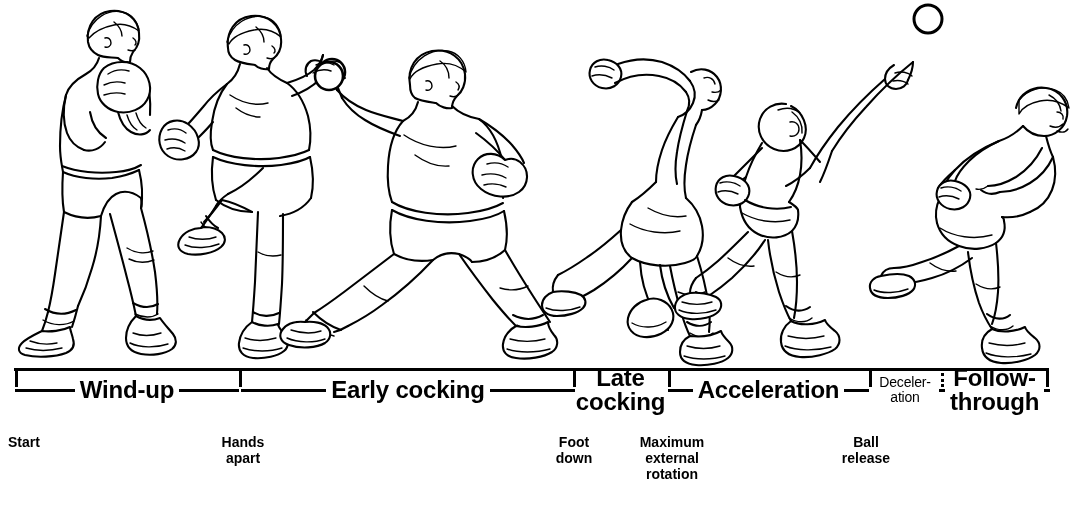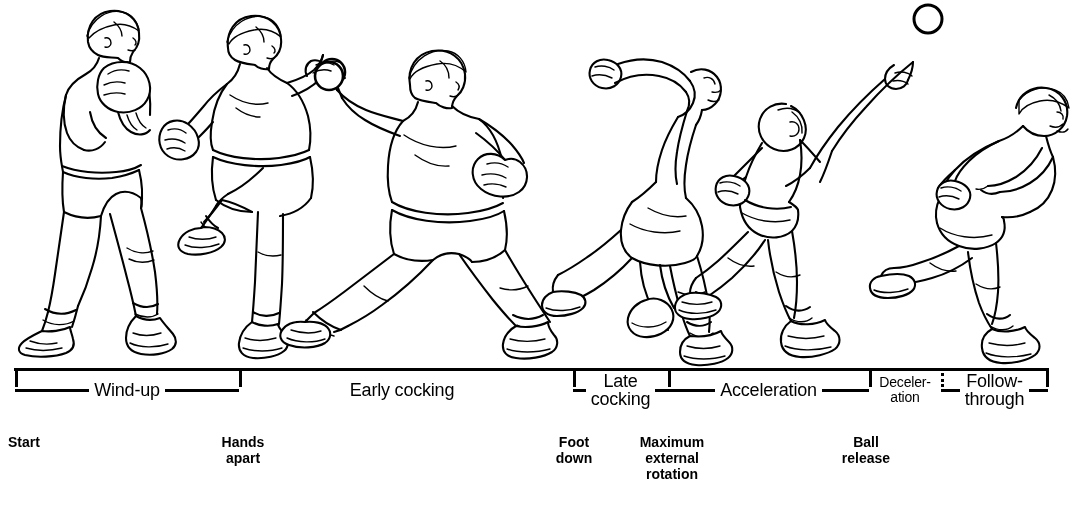--- a/index.html
+++ b/index.html
@@ -67,22 +67,22 @@
   }
   
   .phase{
     position:absolute;
     top:378px;
     height:24px;
     display:flex;
     align-items:center;
     justify-content:center;
     gap:5px;
-    font-size:18px;
-    font-weight:400;
+    font-size:24px;
+    font-weight:700;
     letter-spacing:-0.2px;
     white-space:nowrap;
   }
   .phase .rule{
     flex:1 1 auto;
     height:3px;
     background:#000000;
     min-width:6px;
   }
   .phase .ptxt{flex:0 0 auto;}
@@ -536,21 +536,21 @@
   <div class="tick" style="left:869px;"></div>
   <div class="tick-dotted" style="left:941px;"></div>
   <div class="tick" style="left:1046px;"></div>
 
   <div class="phase" style="left:15px;width:224px;">
     <span class="rule"></span>
     <span class="ptxt">Wind-up</span>
     <span class="rule"></span>
   </div>
 
-  <div class="phase" style="left:235px;width:334px;flex-direction:column;">
+  <div class="phase" style="left:241px;width:334px;">
     <span class="rule"></span>
     <span class="ptxt">Early cocking</span>
     <span class="rule"></span>
   </div>
 
   <div class="phase" style="left:573px;width:95px;">
     <span class="rule"></span>
     <span class="stack">
       <span>Late</span>
       <span>cocking</span>

